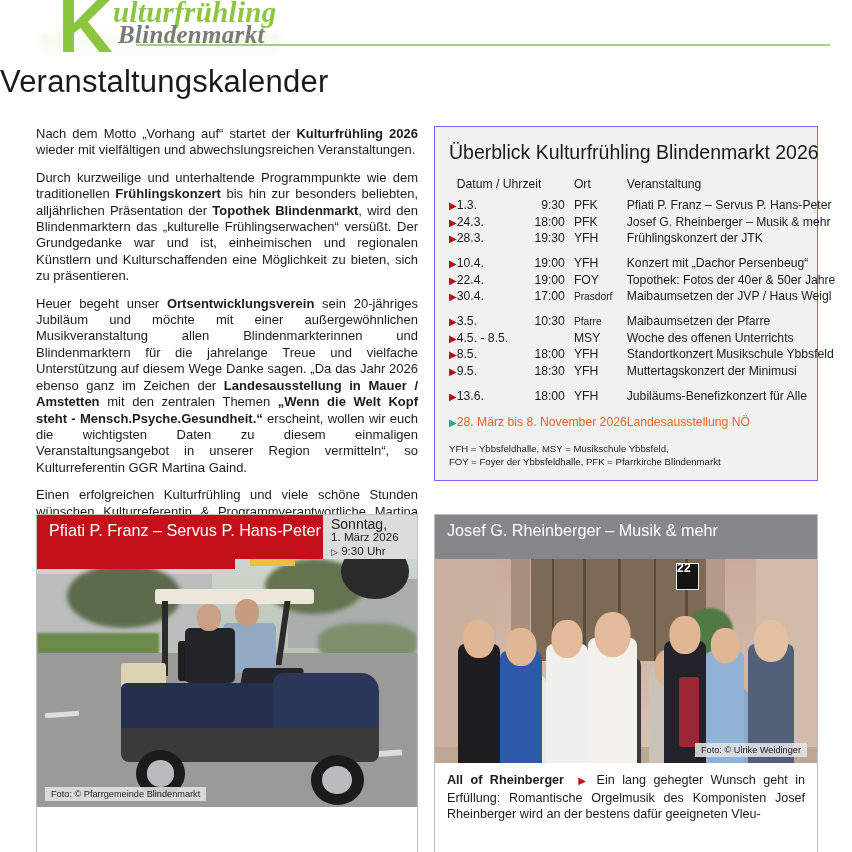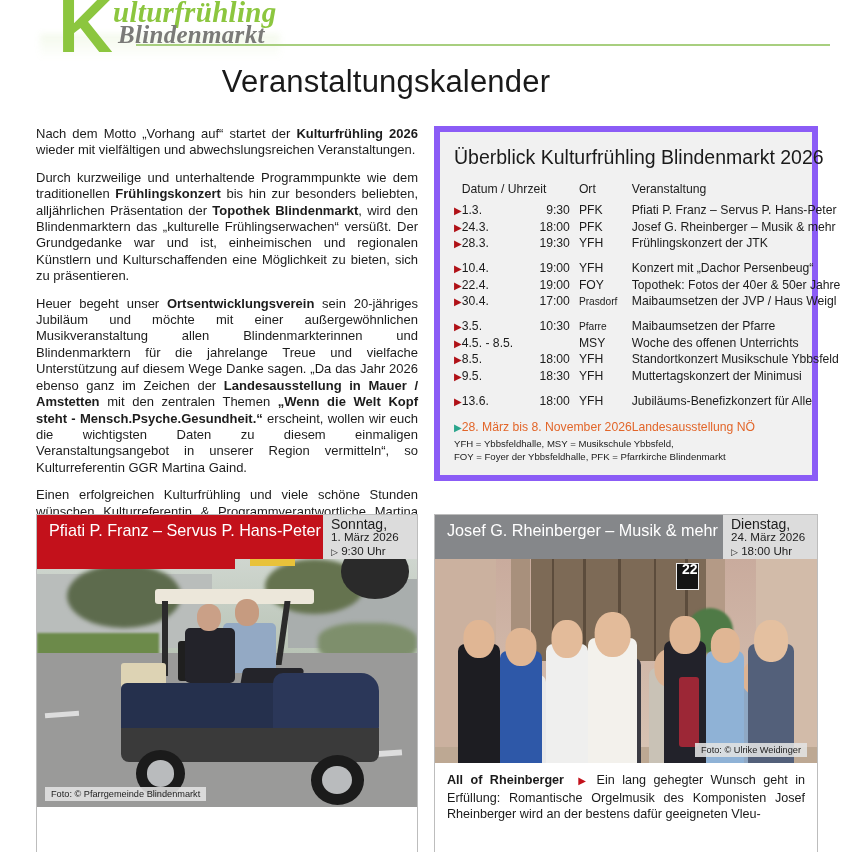--- a/index.html
+++ b/index.html
@@ -38,38 +38,38 @@
     filter:blur(3px);
   }
   .green-rule{
     position:absolute;left:136px;top:44px;width:694px;height:2px;
     background:#a8cf7f;
   }
 
   
   .page-title{
     position:absolute;left:0;top:64px;width:772px;
-    text-align:center;font-size:31px;font-weight:400;color:#1a1a1a;
+    text-align:left;font-size:31px;font-weight:400;color:#1a1a1a;
     letter-spacing:.2px;
   }
 
   
   .article{
     position:absolute;left:36px;top:126px;width:382px;
     font-size:13.0px;line-height:16.4px;color:#1c1c1c;
     text-align:justify;
   }
   .article p{margin:0 0 11px 0;}
   .article p.tight{margin-bottom:0;}
   .article b{font-weight:700;}
 
   
   .calbox{
     position:absolute;left:434px;top:126px;width:384px;height:355px;
-    background:#f1f1f1;border:6px solid #8b5cf6;
+    background:#f1f1f1;border:1px solid #8b5cf6;
     box-sizing:border-box;
   }
   .calbox-title{
     position:absolute;left:14px;top:14px;
     font-size:19.5px;font-weight:400;color:#1a1a1a;white-space:nowrap;
   }
   .cal-table{
     position:absolute;left:14px;top:50px;width:358px;
     border-collapse:collapse;font-size:12.2px;color:#1c1c1c;
   }
@@ -166,21 +166,21 @@
   
   .R-wall{position:absolute;inset:0;background:linear-gradient(180deg,#c9ab9d,#d8c4b4);}
   .R-col-l{position:absolute;left:0;top:0;width:16%;height:100%;background:#cbb19f;}
   .R-col-r{position:absolute;right:0;top:0;width:16%;height:100%;background:#d2bba9;}
   .R-door{position:absolute;left:25%;top:0;width:46%;height:50%;background:#7d6a56;}
   .R-door i{position:absolute;top:0;bottom:0;width:1.5%;background:#5c4c3c;}
   .R-pillar{position:absolute;left:20%;top:0;width:5%;height:56%;background:#a8907c;}
   .R-pillar2{position:absolute;left:71%;top:0;width:5%;height:56%;background:#b49a86;}
   .R-plant{position:absolute;left:66%;top:24%;width:12%;height:22%;background:#4f7a46;border-radius:50% 50% 20% 20%;filter:blur(1px);}
   .R-badge{position:absolute;left:63%;top:2%;width:5.5%;height:12%;background:#141414;border:1.5px solid #eee;}
-  .R-badge b{display:block;color:#fff;font-size:14px;text-align:right;line-height:10px;font-family:Liberation Sans, sans-serif;}
+  .R-badge b{display:block;color:#fff;font-size:12px;text-align:left;line-height:10px;font-family:Liberation Mono, monospace;}
   .R-floor{position:absolute;left:0;bottom:0;width:100%;height:8%;background:#bda893;}
   .pers{position:absolute;bottom:0;}
   .pers .h{position:absolute;left:50%;transform:translateX(-50%);top:0;width:74%;aspect-ratio:1/1.22;border-radius:46%;}
   .pers .b{position:absolute;left:0;right:0;top:17%;bottom:0;border-radius:7px 7px 0 0;}
 </style>
 </head>
 <body>
 
 <div class="masthead">
   <div class="logo-shadow"></div>
@@ -363,25 +363,20 @@
     <div class="credit">Foto: © Pfarrgemeinde Blindenmarkt</div>
   </div>
 </div>
 
 <div class="card card-right">
   <div class="card-head">
     <div class="band band-grey">
       <div class="ev-title">Josef G. Rheinberger – Musik &amp; mehr</div>
       <div class="ev-venue"><span class="tri">▶</span><span>Pfarrkirche Blindenmarkt</span></div>
     </div>
-    <div class="datebox">
-      <div class="d-day">Dienstag,</div>
-      <div class="d-date">24. März 2026</div>
-      <div class="d-time"><span class="tri">▷</span> <span>18:00 Uhr</span></div>
-    </div>
   </div>
   <div class="photo photo-right">
     <div class="ph">
       <div class="R-wall"></div>
       <div class="R-col-l"></div>
         <div class="R-col-r"></div>
       <div class="R-door">
           <i style="left:12%"></i>
           <i style="left:30%"></i>
           <i style="left:50%"></i>

